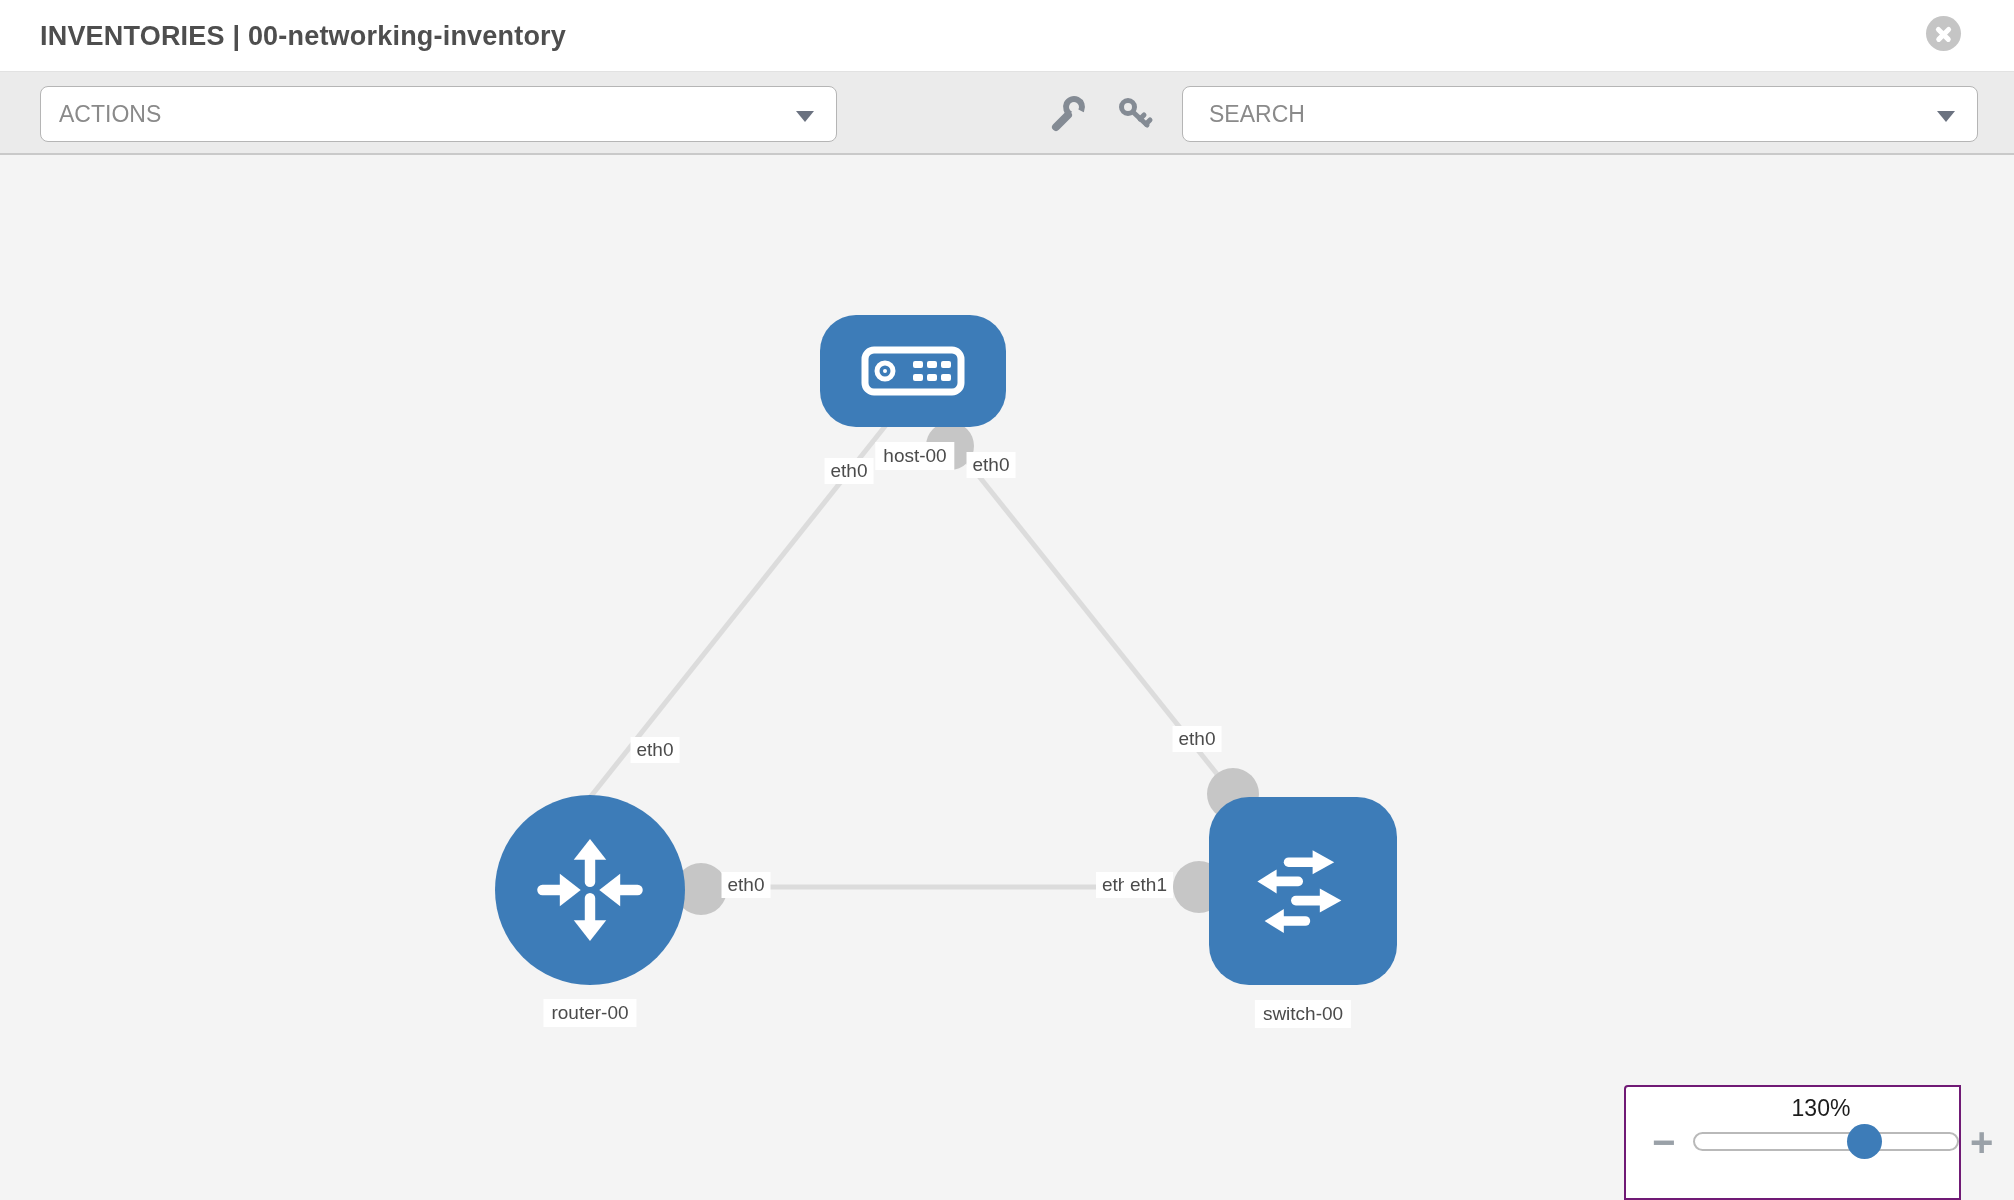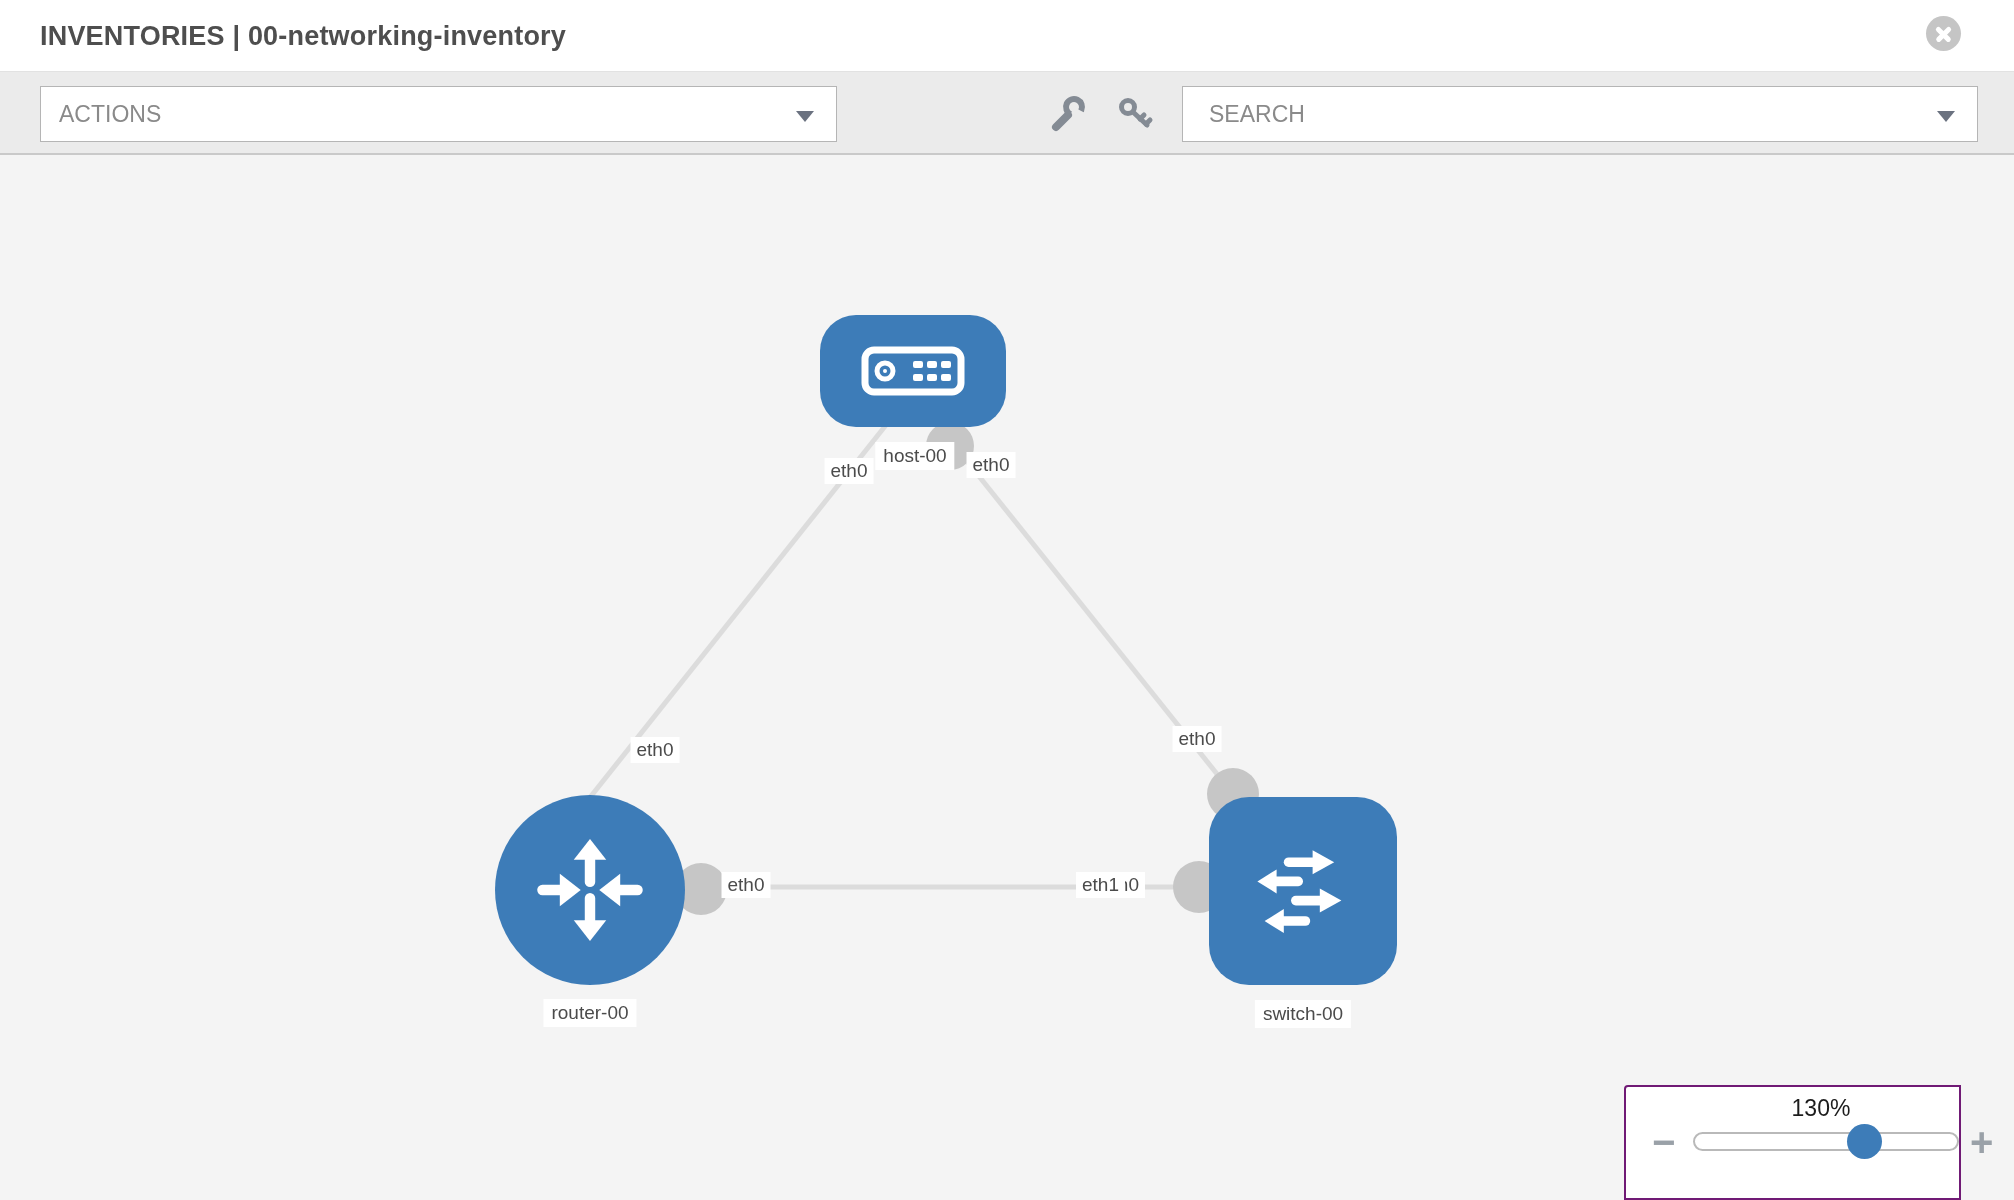--- a/index.html
+++ b/index.html
@@ -29,21 +29,21 @@
   }
   .close-btn .bar.b1 { transform: rotate(45deg); }
   .close-btn .bar.b2 { transform: rotate(-45deg); }
   
   .toolbar {
     position: absolute; left: 0; top: 72px; width: 2014px; height: 83px;
     background: #ebebeb; border-bottom: 2px solid #c9c9c9; z-index: 20;
   }
   .select-box {
     position: absolute; top: 14px; height: 56px;
-    background: #ffffff; border: 1px solid #b5b5b5; border-radius: 0;
+    background: #ffffff; border: 1px solid #b5b5b5; border-radius: 8px;
     display: flex; align-items: center;
     font-size: 23px; color: #8a8a8a;
   }
   .actions-box { left: 40px; width: 797px; padding-left: 18px; }
   .search-box  { left: 1182px; width: 796px; }
   .search-box input {
     border: none; outline: none; background: transparent;
     font-family: "Liberation Sans", sans-serif;
     font-size: 23px; color: #6f6f6f; width: 700px; padding-left: 26px;
   }
@@ -218,21 +218,21 @@
   <div class="graph-label node-label" style="left:915px; top:301px;">host-00</div>
   <div class="graph-label node-label" style="left:590px; top:858px;">router-00</div>
   <div class="graph-label node-label" style="left:1303px; top:859px;">switch-00</div>
 
   <div class="graph-label iface-label" style="left:849px; top:316px;">eth0</div>
   <div class="graph-label iface-label" style="left:991px; top:310px;">eth0</div>
   <div class="graph-label iface-label" style="left:655px; top:595px;">eth0</div>
   <div class="graph-label iface-label" style="left:1197px; top:584px;">eth0</div>
   <div class="graph-label iface-label" style="left:746px; top:730px;">eth0</div>
   <div class="graph-label iface-label anchored-left" style="left:1096px; top:730px;">eth0</div>
-  <div class="graph-label iface-label anchored-left" style="left:1076px; top:730px;">eth1</div>
+  <div class="graph-label iface-label anchored-left" style="left:1124px; top:730px;">eth1</div>
 
   <div class="zoom-panel">
     <div class="zoom-percent">130%</div>
     <div class="zoom-minus">−</div>
     <div class="zoom-track"></div>
     <div class="zoom-handle"></div>
     <div class="zoom-plus">+</div>
   </div>
 
 </div>

